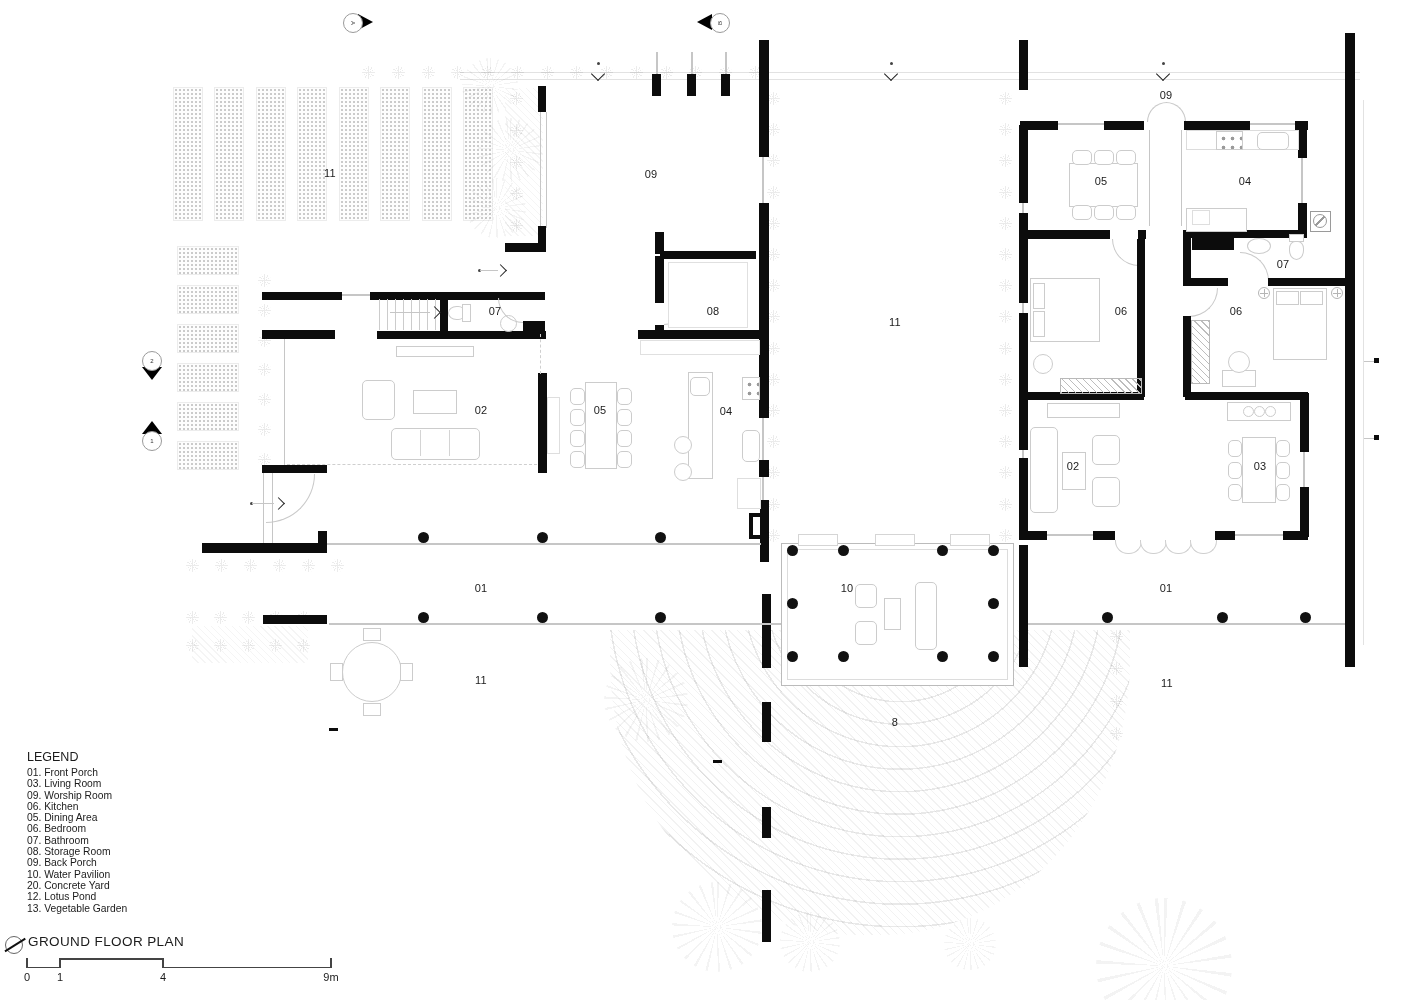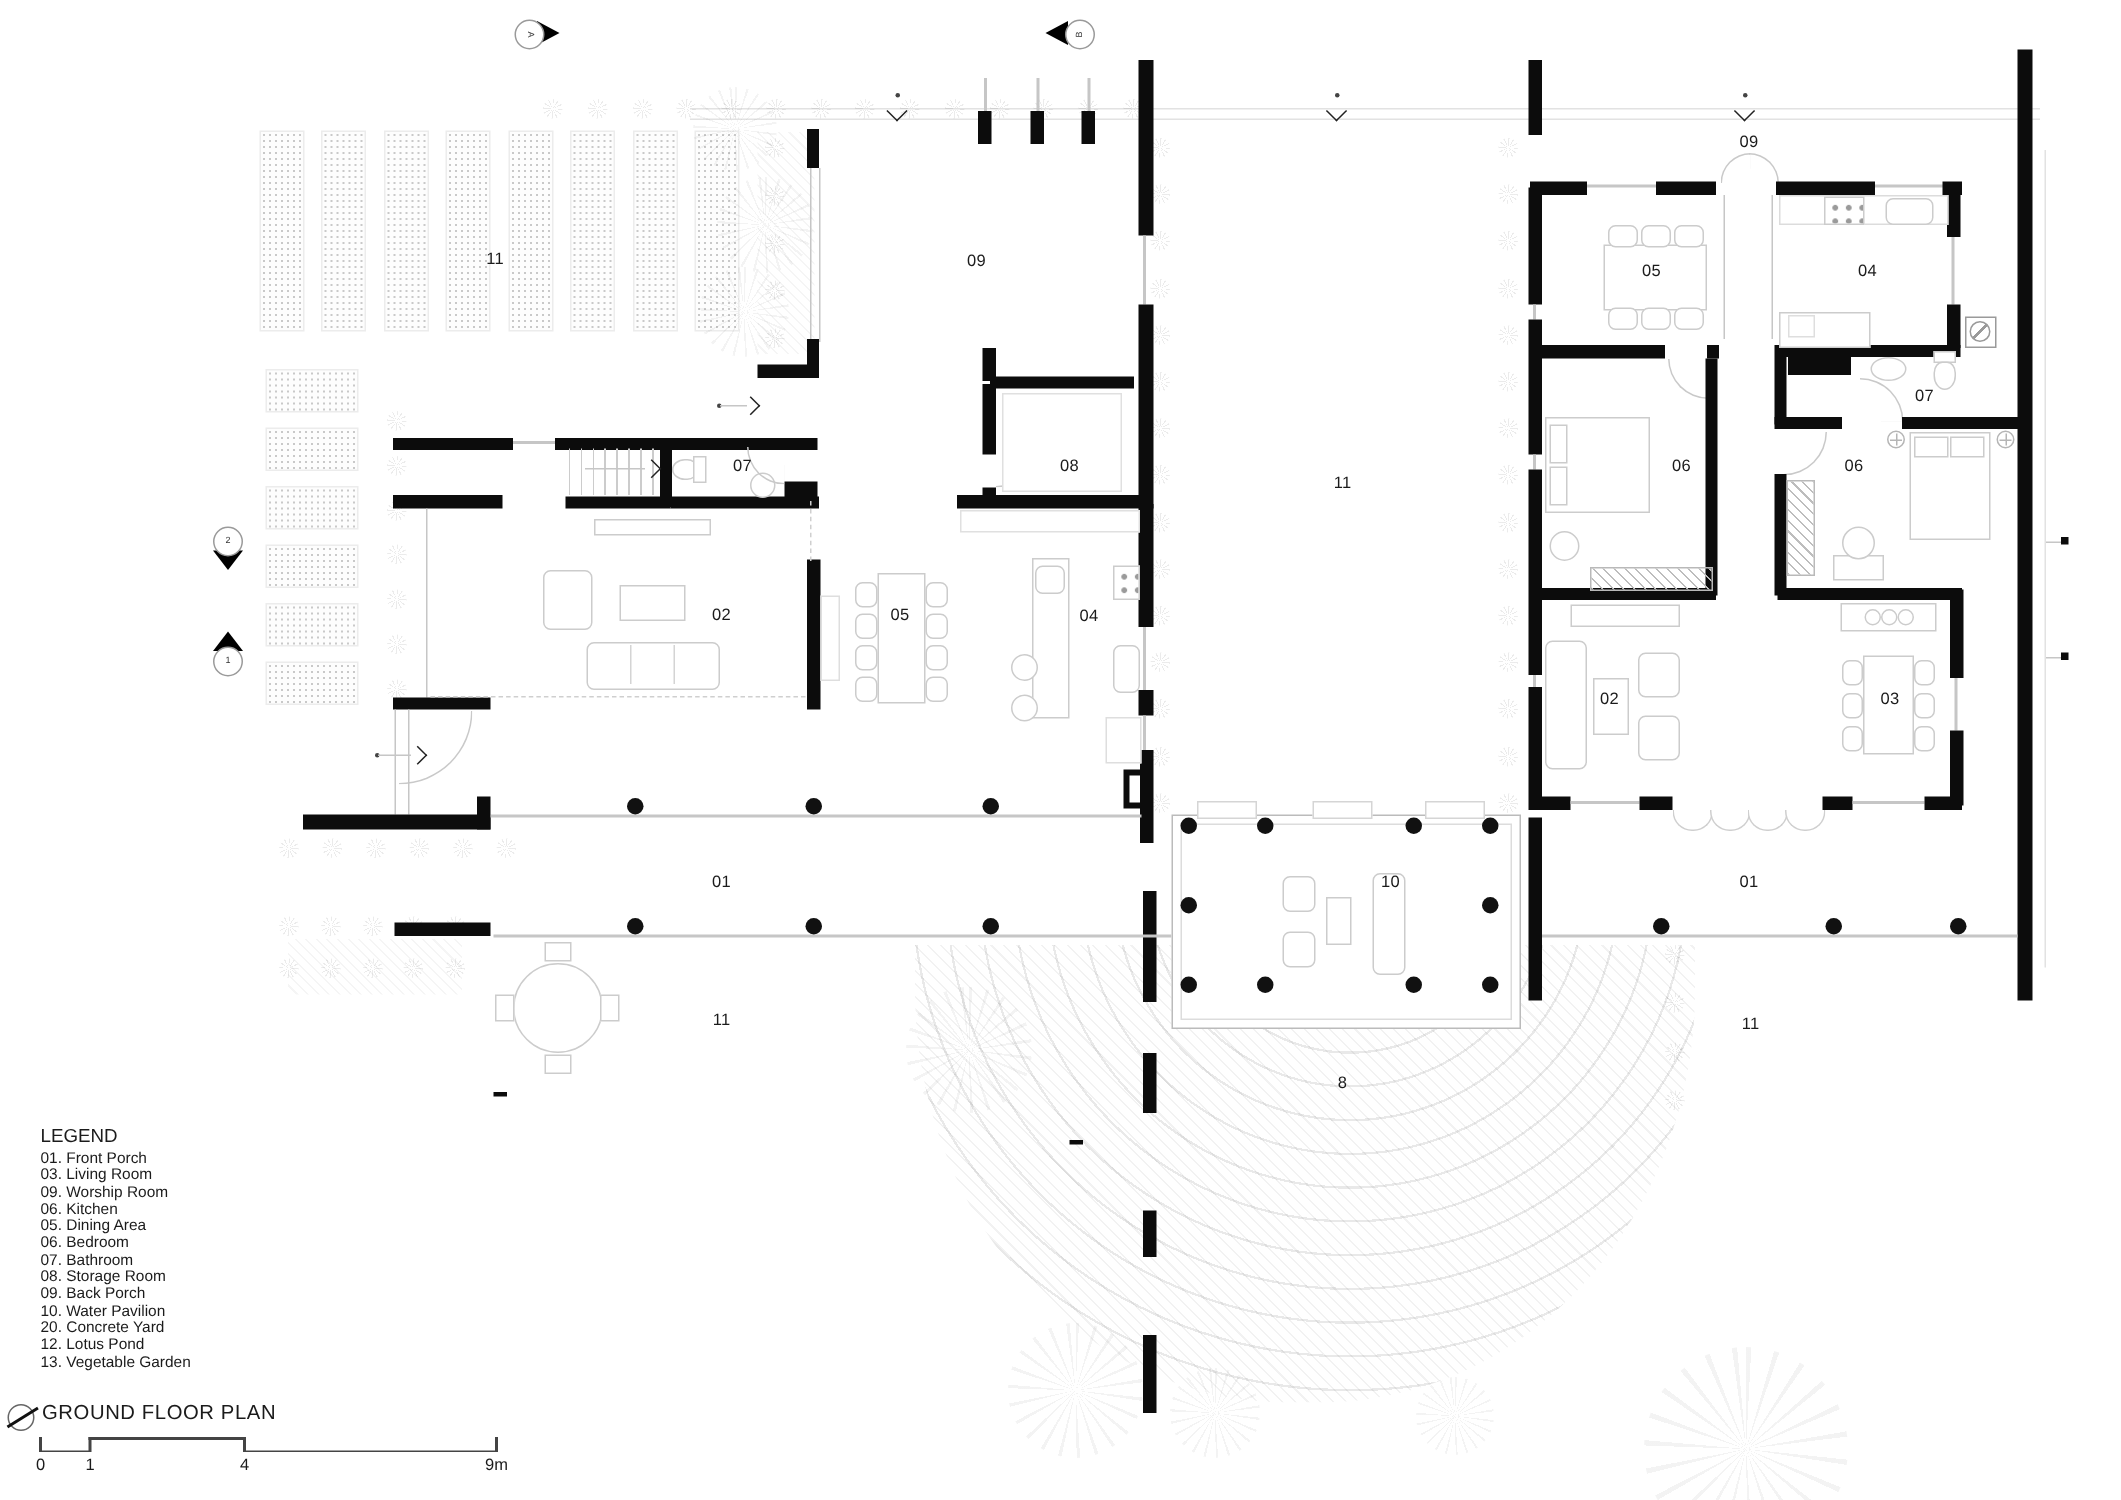--- a/index.html
+++ b/index.html
@@ -478,21 +478,21 @@
   <div class="rl" style="left:1245px;top:181px">04</div>
   <div class="rl" style="left:1283px;top:264px">07</div>
   <div class="rl" style="left:1121px;top:311px">06</div>
   <div class="rl" style="left:1236px;top:311px">06</div>
   <div class="rl" style="left:481px;top:410px">02</div>
   <div class="rl" style="left:600px;top:410px">05</div>
   <div class="rl" style="left:726px;top:411px">04</div>
   <div class="rl" style="left:1073px;top:466px">02</div>
   <div class="rl" style="left:1260px;top:466px">03</div>
   <div class="rl" style="left:481px;top:588px">01</div>
-  <div class="rl" style="left:927px;top:588px">10</div>
+  <div class="rl" style="left:847px;top:588px">10</div>
   <div class="rl" style="left:1166px;top:588px">01</div>
   <div class="rl" style="left:481px;top:680px">11</div>
   <div class="rl" style="left:1167px;top:683px">11</div>
   <div class="rl" style="left:895px;top:722px">8</div>
 
   <div id="legend">
     <div class="lg-title">LEGEND</div>
     <div>
         <div class="lg-item">01. Front Porch</div>
         <div class="lg-item">03. Living Room</div>

